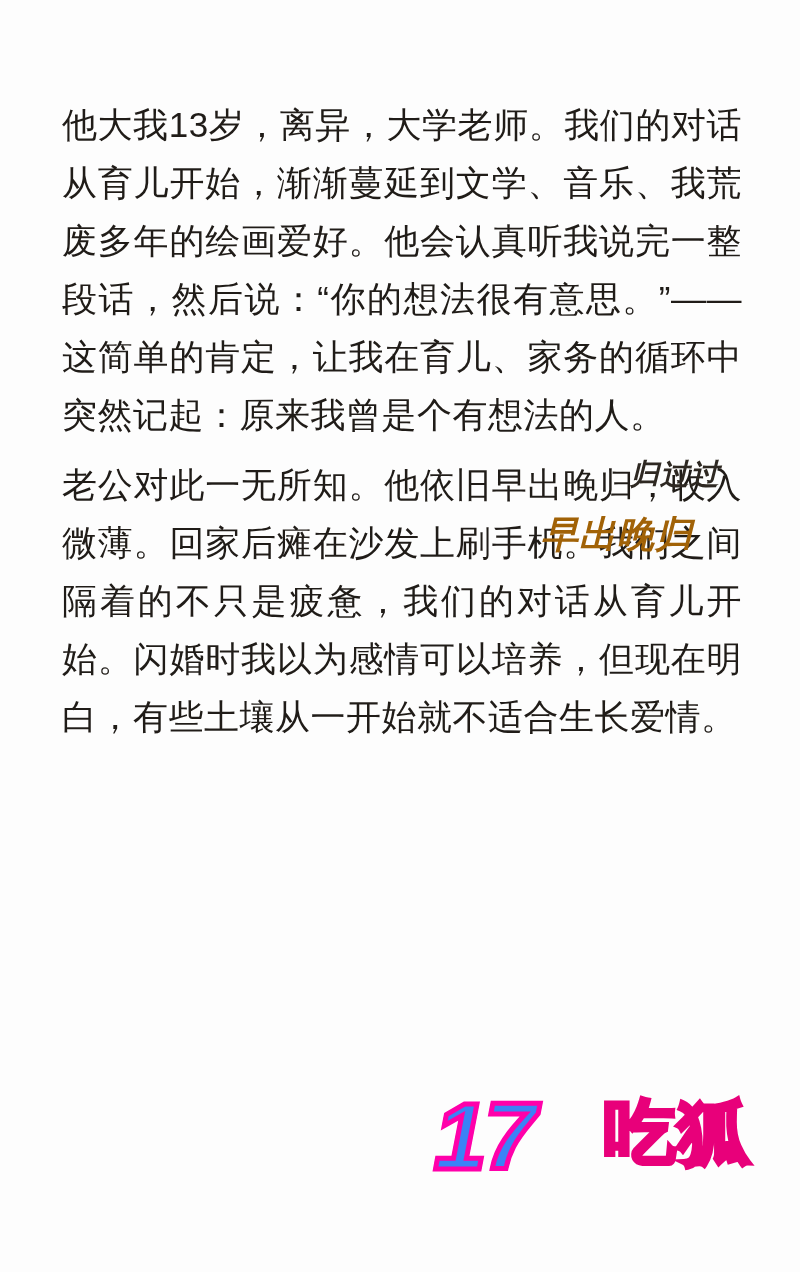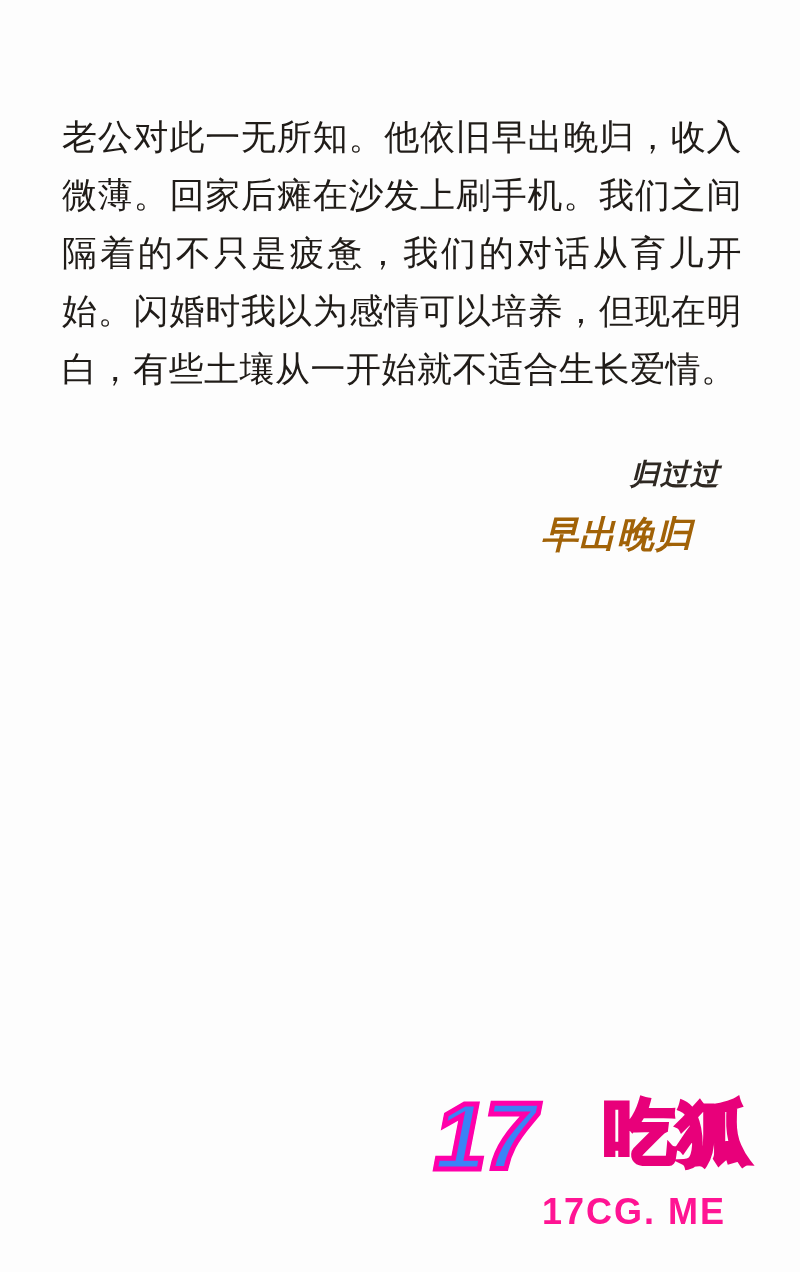--- a/index.html
+++ b/index.html
@@ -110,32 +110,32 @@
     line-height: 1;
   }
 </style>
 </head>
 <body>
 
 <div class="page">
 
   <div class="content">
 
+    <p class="para">他大我13岁，离异，大学老师。我们的对话从育儿开始，渐渐蔓延到文学、音乐、我荒废多年的绘画爱好。他会认真听我说完一整段话，然后说：“你的想法很有意思。”——这简单的肯定，让我在育儿、家务的循环中突然记起：原来我曾是个有想法的人。</p>
 
     <div class="gap-small"></div>
 
     <p class="para">老公对此一无所知。他依旧早出晚归，收入微薄。回家后瘫在沙发上刷手机。我们之间隔着的不只是疲惫，我们的对话从育儿开始。闪婚时我以为感情可以培养，但现在明白，有些土壤从一开始就不适合生长爱情。</p>
 
     <div class="gap-large"></div>
 
 
   </div>
 
   <div class="artifact" id="artifact-1">归过过</div>
   <div class="artifact" id="artifact-2">早出晚归</div>
 
   <div class="watermark">
     <div class="wm-big">17</div>
     <div class="wm-cn">吃狐</div>
-    <div class="wm-sub">17CG. ME</div>
   </div>
 
 </div>
 
 </body></html>

